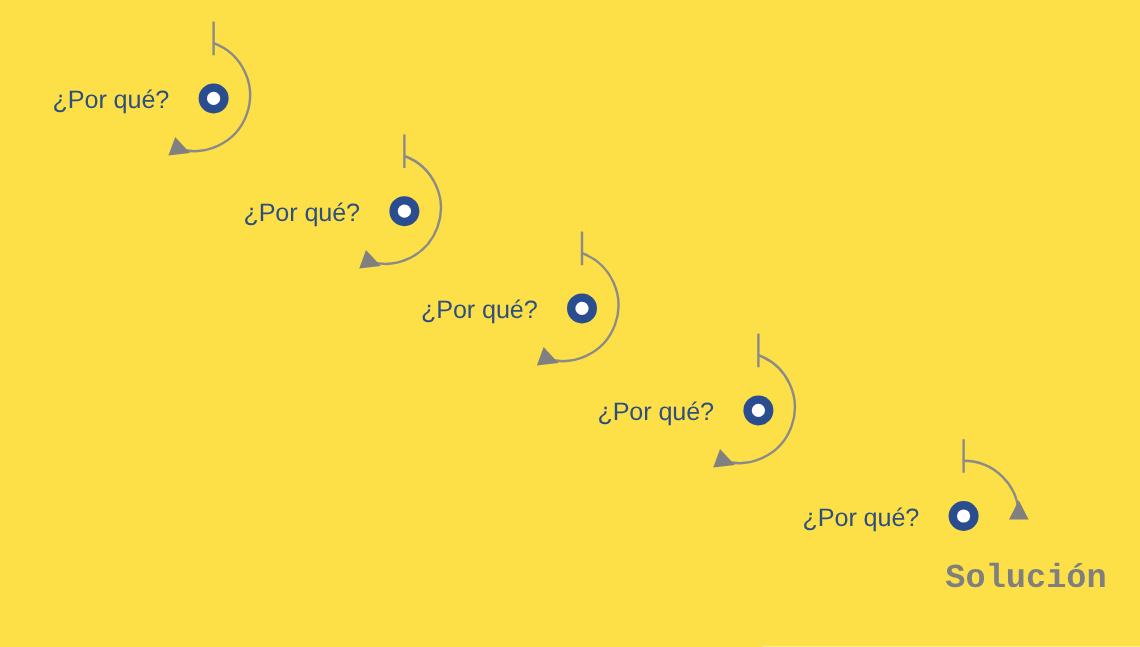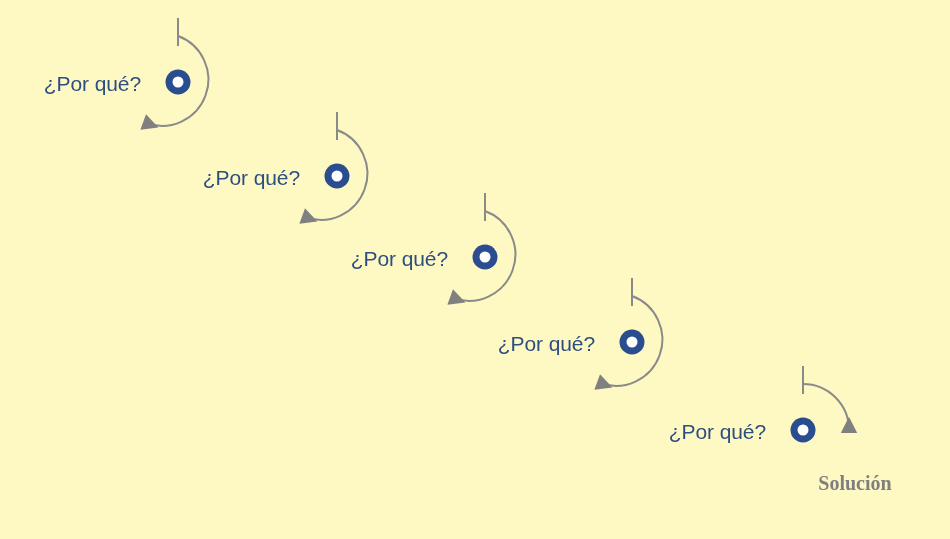--- a/index.html
+++ b/index.html
@@ -7,21 +7,21 @@
     padding: 0;
     background: #ffffff;
   }
   body {
     font-family: "Liberation Sans", sans-serif;
   }
   #canvas {
     position: relative;
     width: 950px;
     height: 539px;
-    background: #fef9c3;
+    background: #fde047;
     overflow: hidden;
   }
   #diagram-svg {
     position: absolute;
     left: 0;
     top: 0;
     width: 950px;
     height: 539px;
   }
   .why-label {
@@ -29,22 +29,22 @@
     font-family: "Liberation Sans", sans-serif;
     font-size: 21px;
     font-weight: 400;
     color: #2d4f80;
     white-space: nowrap;
     transform: translate(-100%, -50%);
     letter-spacing: -0.1px;
   }
   .solution-label {
     position: absolute;
-    font-family: Liberation Serif, serif;
-    font-size: 20px;
+    font-family: Liberation Mono, monospace;
+    font-size: 28px;
     font-weight: 700;
     color: #7f7f7f;
     white-space: nowrap;
     transform: translate(-50%, -50%);
   }
 </style>
 </head>
 <body>
 
 <div id="canvas">

